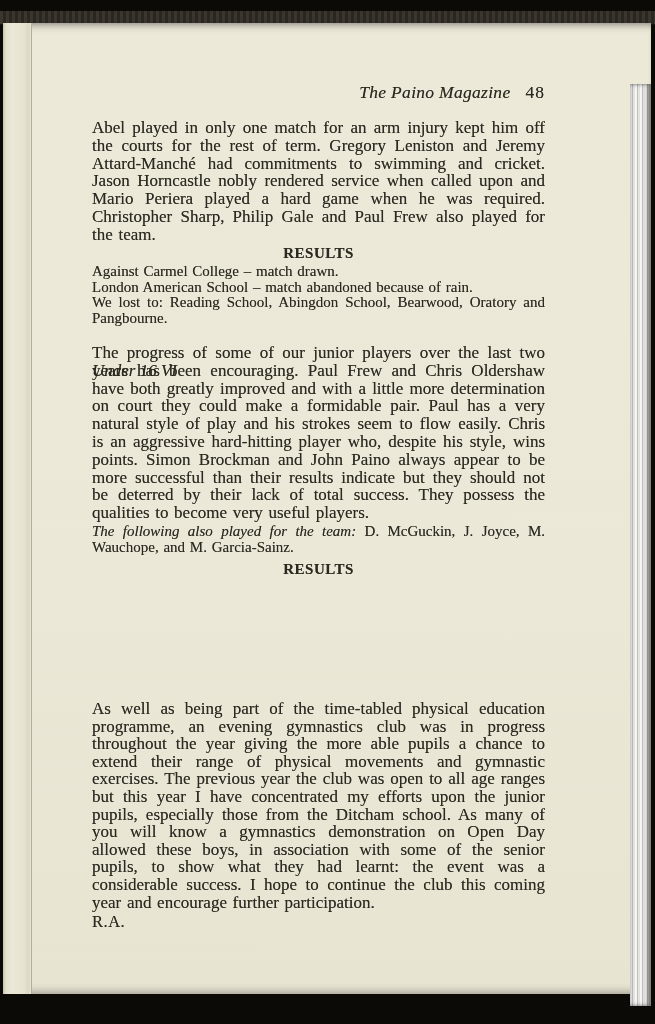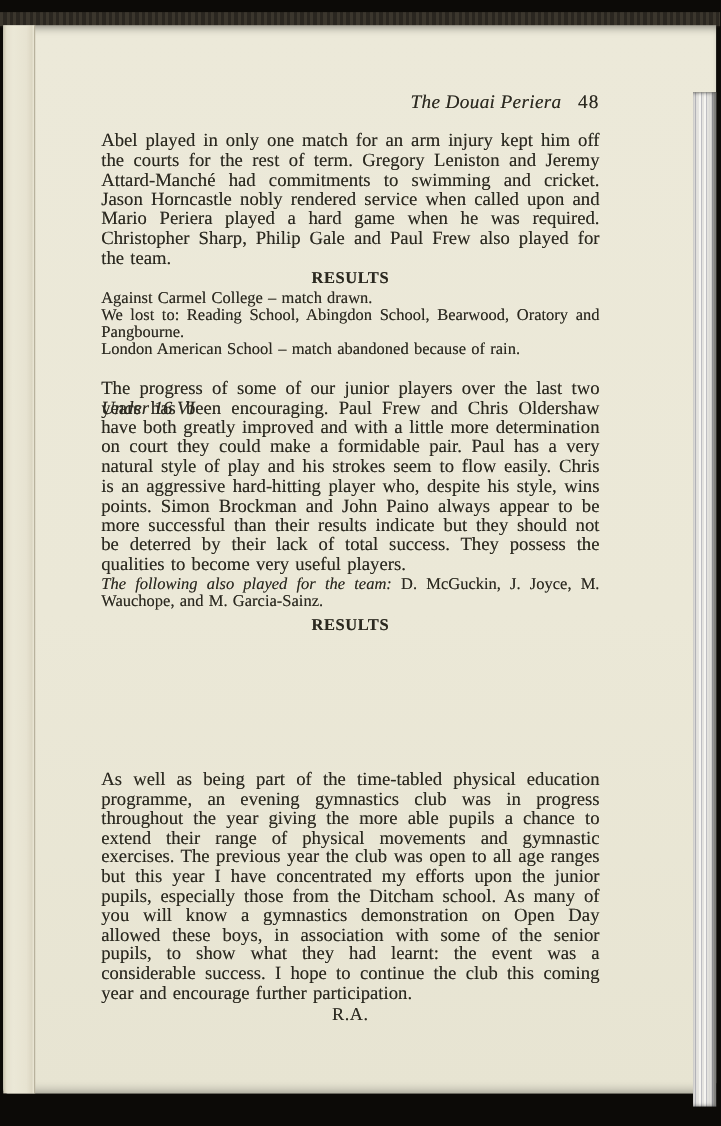--- a/index.html
+++ b/index.html
@@ -39,44 +39,44 @@
   .justify{text-align:justify;}
   .body-text{font-size:17px;line-height:17.8px;word-spacing:1.4px;}
   .small-text{font-size:15px;line-height:15.6px;word-spacing:1px;}
   .wide-space{word-spacing:2.6px;}
   .results-head{font-weight:bold;font-size:15px;text-align:center;letter-spacing:.5px;font-family:Liberation Serif, serif;}
   .sub-head{font-style:italic;font-size:17px;}
   .article-head{font-size:47px;line-height:50px;text-align:center;letter-spacing:.5px;color:#24221b;}
   .page-header{top:82px;text-align:right;font-style:italic;font-size:17.5px;letter-spacing:.3px;}
   .page-num{font-style:normal;margin-left:15px;letter-spacing:1px;}
   .note i{font-style:italic;}
-  .signature{text-align:center;padding-right:12px;font-size:16.5px;letter-spacing:.5px;}
+  .signature{text-align:left;padding-right:12px;font-size:16.5px;letter-spacing:.5px;}
 </style>
 </head>
 <body>
 
 <div class="scan">
 
   <div class="cloth"></div>
   <div class="page"></div>
   <div class="left-edge"></div>
   <div class="page-stack"></div>
 
   <div class="tb page-header">
-    <span>The Douai Periera</span><span class="page-num">48</span>
+    <span>The Paino Magazine</span><span class="page-num">48</span>
   </div>
 
   <div class="tb body-text justify" style="top:119px;">Abel played in only one match for an arm injury kept him off the courts for the rest of term. Gregory Leniston and Jeremy Attard-Manché had commitments to swimming and cricket. Jason Horncastle nobly rendered service when called upon and Mario Periera played a hard game when he was required. Christopher Sharp, Philip Gale and Paul Frew also played for the team.</div>
 
   <div class="tb results-head" style="top:245px;">RESULTS</div>
 
   <div class="tb small-text" style="top:264px;">
     <div class="justify">Against Carmel College – match drawn.</div>
+    <div class="justify">London American School – match abandoned because of rain.</div>
     <div class="justify wide-space">We lost to: Reading School, Abingdon School, Bearwood, Oratory and Pangbourne.</div>
-    <div class="justify">London American School – match abandoned because of rain.</div>
   </div>
 
   <div class="tb sub-head" style="top:324px;margin-top:37px;">Under 16 VI</div>
 
   <div class="tb body-text justify" style="top:344px;">The progress of some of our junior players over the last two years has been encouraging. Paul Frew and Chris Oldershaw have both greatly improved and with a little more determination on court they could make a formidable pair. Paul has a very natural style of play and his strokes seem to flow easily. Chris is an aggressive hard-hitting player who, despite his style, wins points. Simon Brockman and John Paino always appear to be more successful than their results indicate but they should not be deterred by their lack of total success. They possess the qualities to become very useful players.</div>
 
   <div class="tb small-text justify note" style="top:524px;">
     <i>The following also played for the team:</i>
     <span>D. McGuckin, J. Joyce, M. Wauchope, and M. Garcia-Sainz.</span>
   </div>

